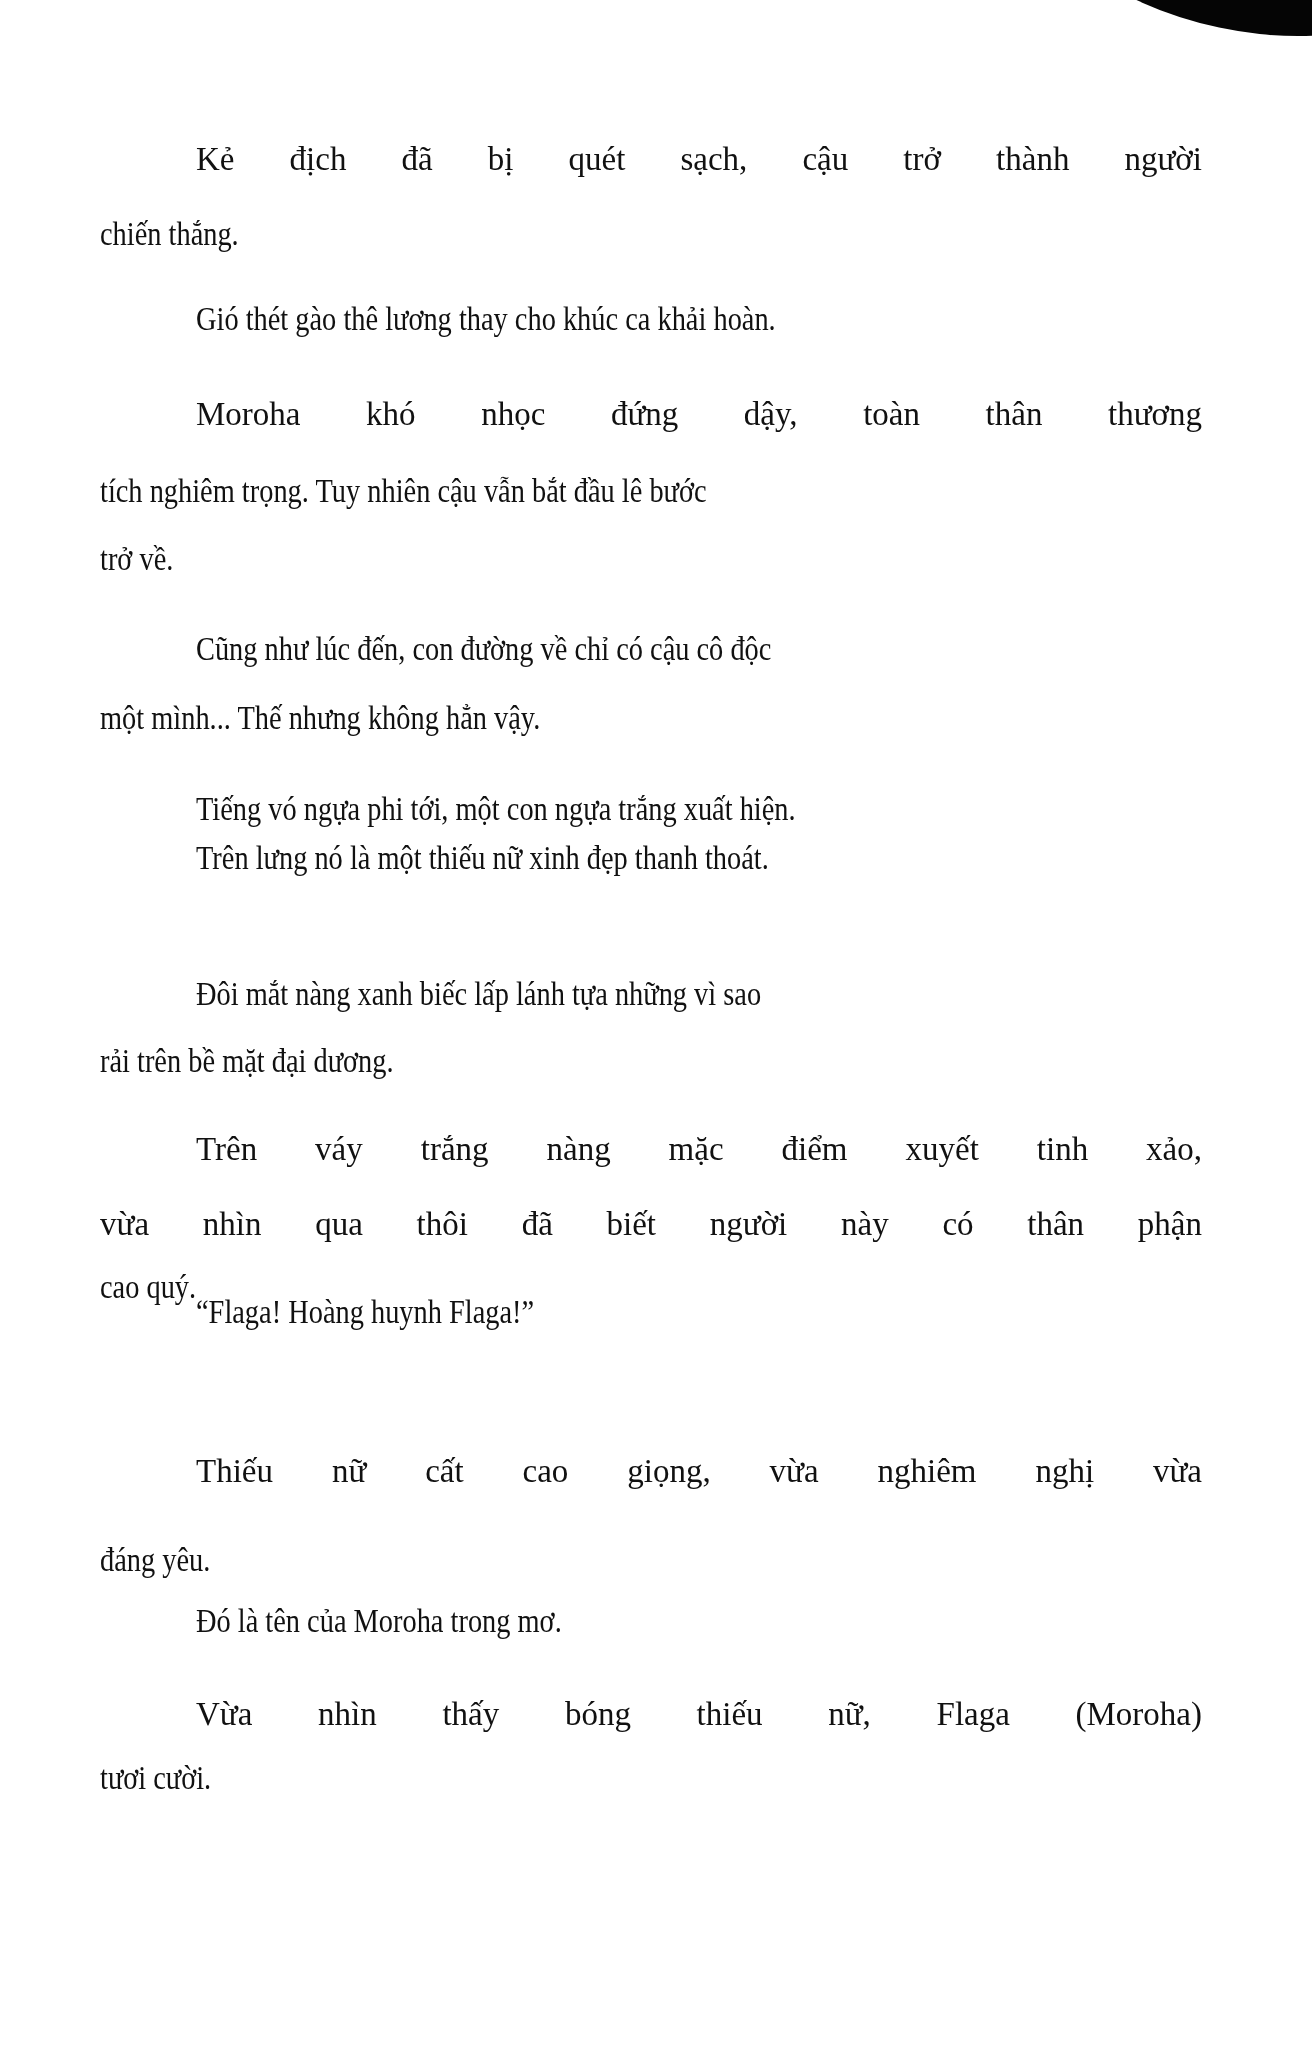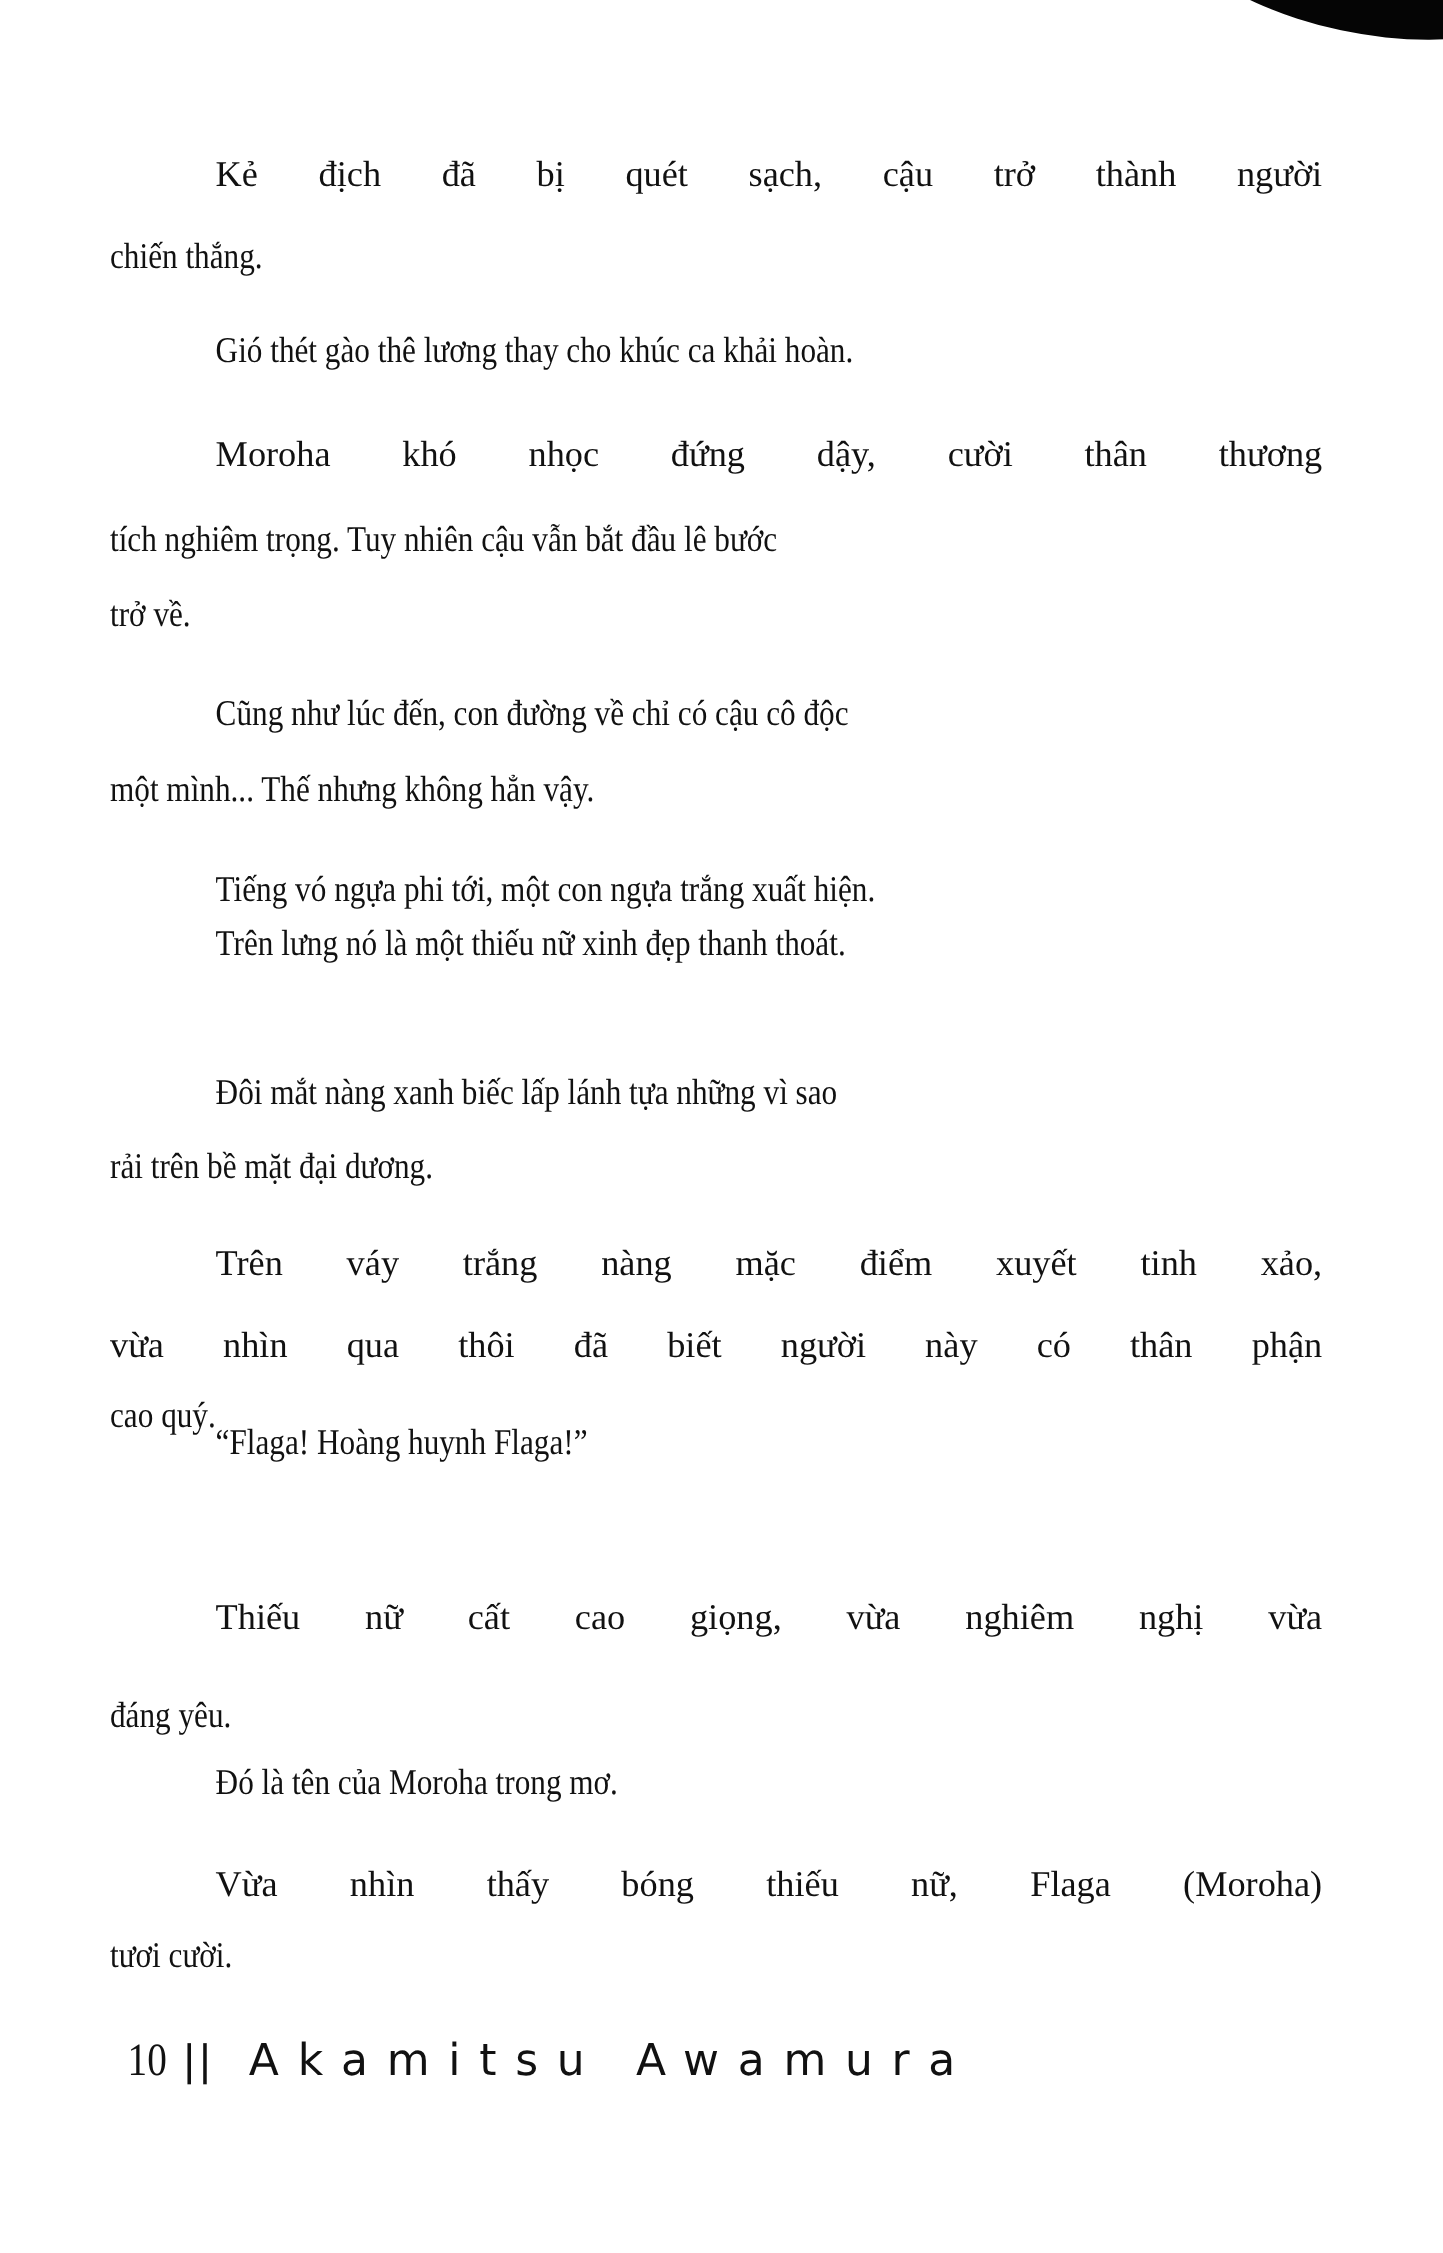--- a/index.html
+++ b/index.html
@@ -112,21 +112,21 @@
     </div>
     <div class="line" style="top:218px">
       <span class="inner">chiến thắng.</span>
     </div>
 
     <div class="line indent" style="top:303px">
       <span class="inner">Gió thét gào thê lương thay cho khúc ca khải hoàn.</span>
     </div>
 
     <div class="line indent justify" style="top:398px">
-      <span class="inner">Moroha khó nhọc đứng dậy, cười thân thương</span>
+      <span class="inner">Moroha khó nhọc đứng dậy, toàn thân thương</span>
     </div>
     <div class="line" style="top:475px">
       <span class="inner">tích nghiêm trọng. Tuy nhiên cậu vẫn bắt đầu lê bước</span>
     </div>
     <div class="line" style="top:543px">
       <span class="inner">trở về.</span>
     </div>
 
     <div class="line indent" style="top:633px">
       <span class="inner">Cũng như lúc đến, con đường về chỉ có cậu cô độc</span>
@@ -176,18 +176,13 @@
     </div>
 
     <div class="line indent justify" style="top:1698px">
       <span class="inner">Vừa nhìn thấy bóng thiếu nữ, Flaga (Moroha)</span>
     </div>
     <div class="line" style="top:1762px">
       <span class="inner">tươi cười.</span>
     </div>
   </div>
 
-  <div class="footer">
-    <span class="page-num">10</span>
-    <span class="sep">||</span>
-    <span class="author">Akamitsu Awamura</span>
-  </div>
 </div>
 
 </body></html>

